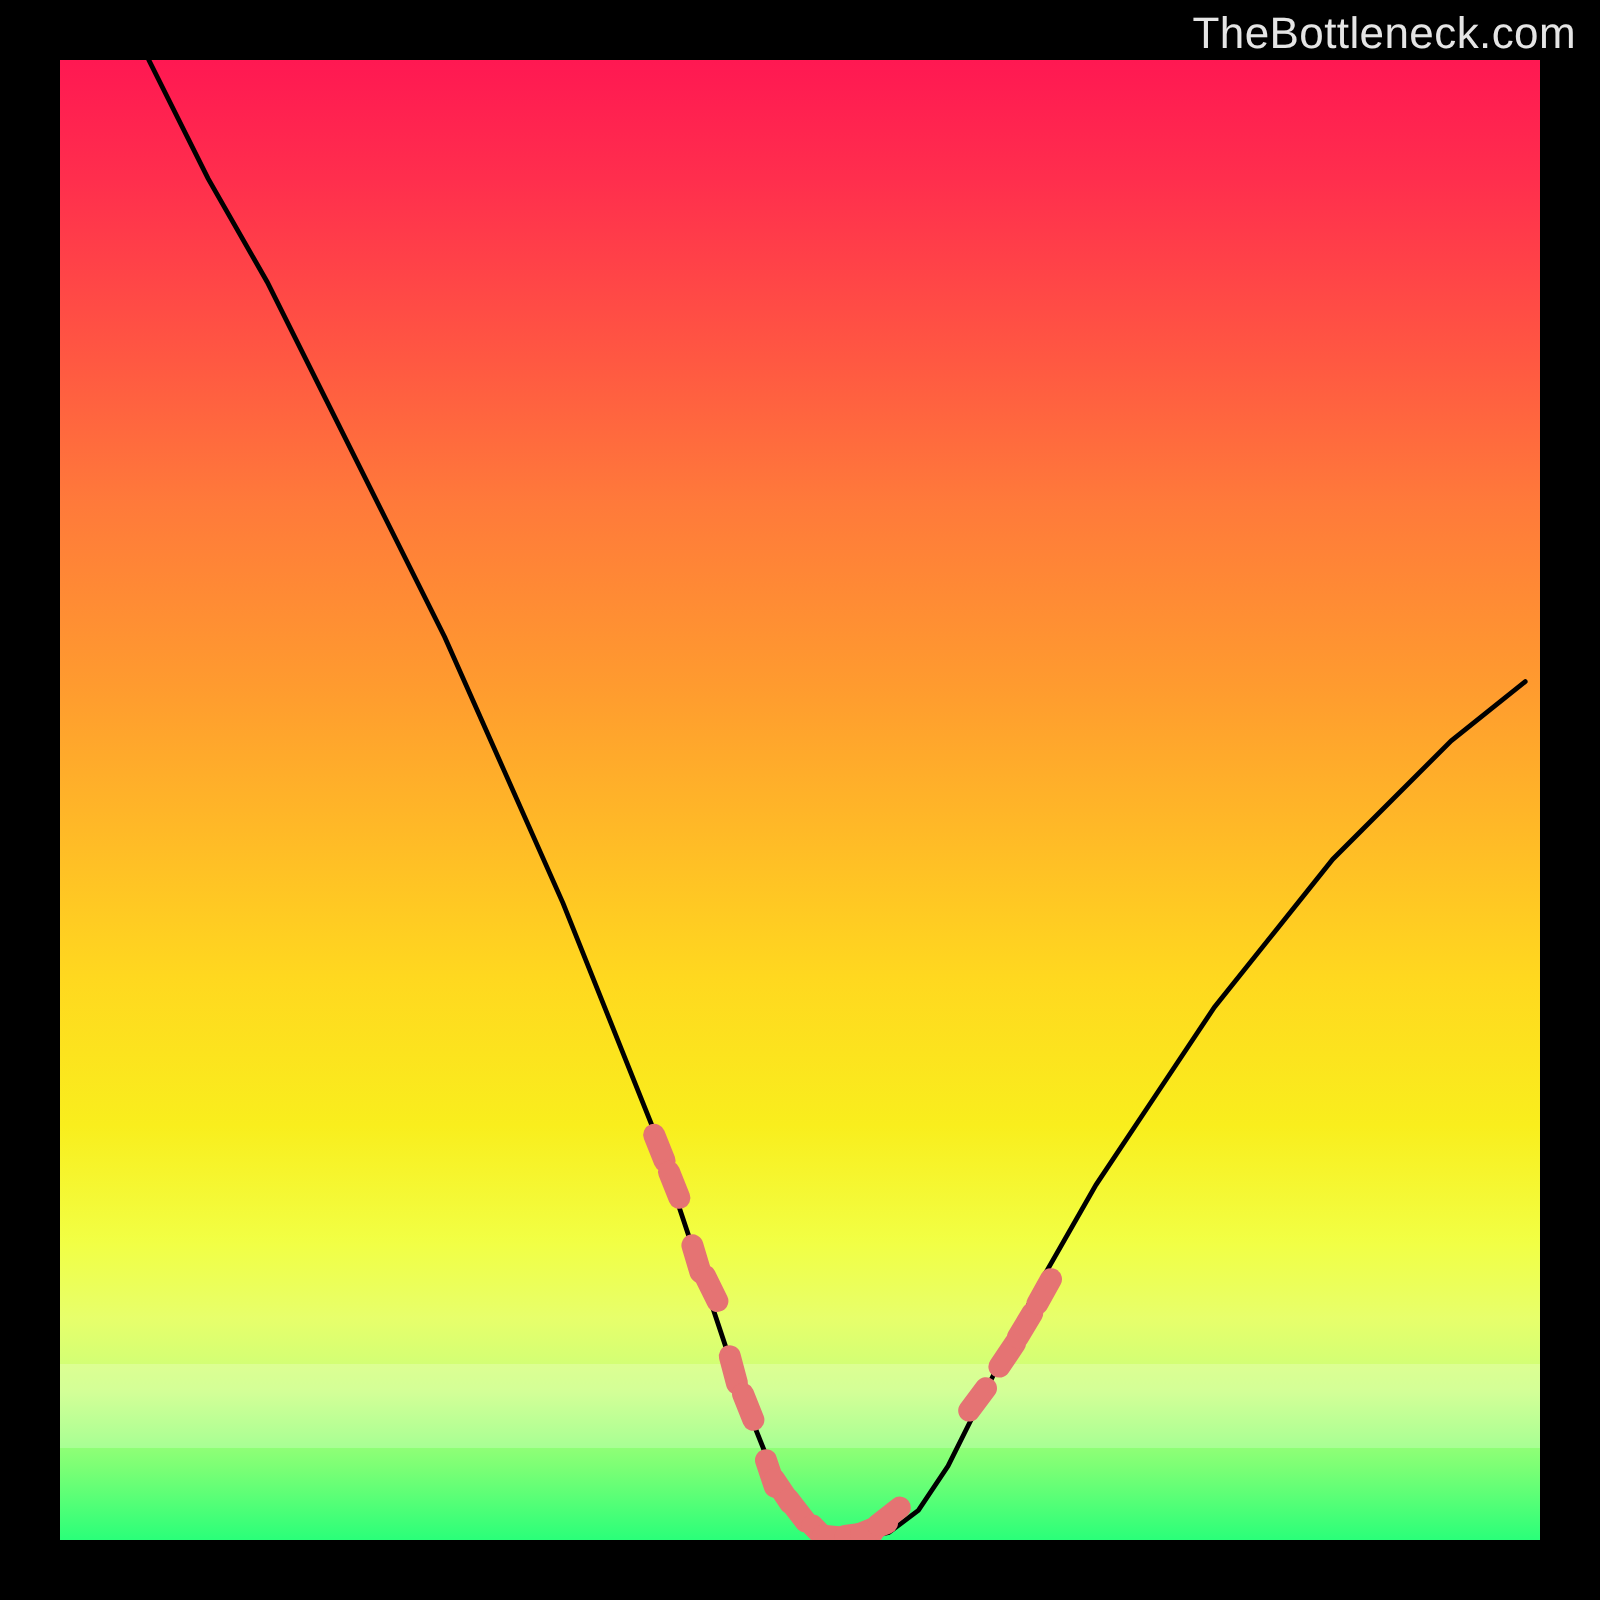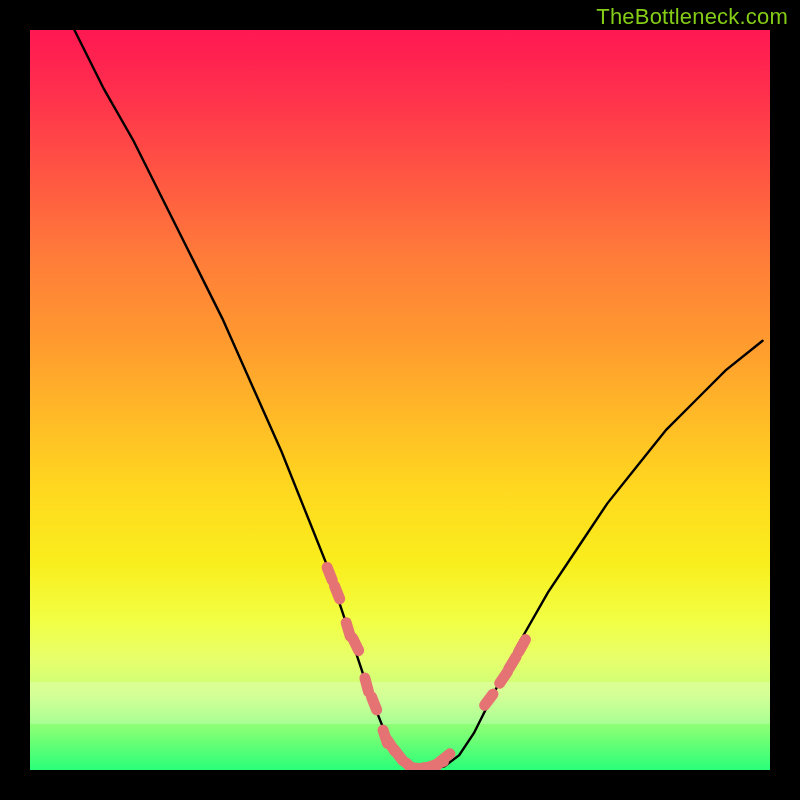--- a/index.html
+++ b/index.html
@@ -54,21 +54,21 @@
     position: absolute;
     top: 0;
     left: 0;
     width: 740px;
     height: 740px;
   }
   .watermark {
     position: absolute;
     top: 4px;
     right: 12px;
-    color: #84cc16;
+    color: #e5e5e5;
     font-size: 22px;
     font-weight: 500;
     letter-spacing: 0.2px;
   }
 </style>
 </head>
 <body>
 
 <div class="frame">
 

